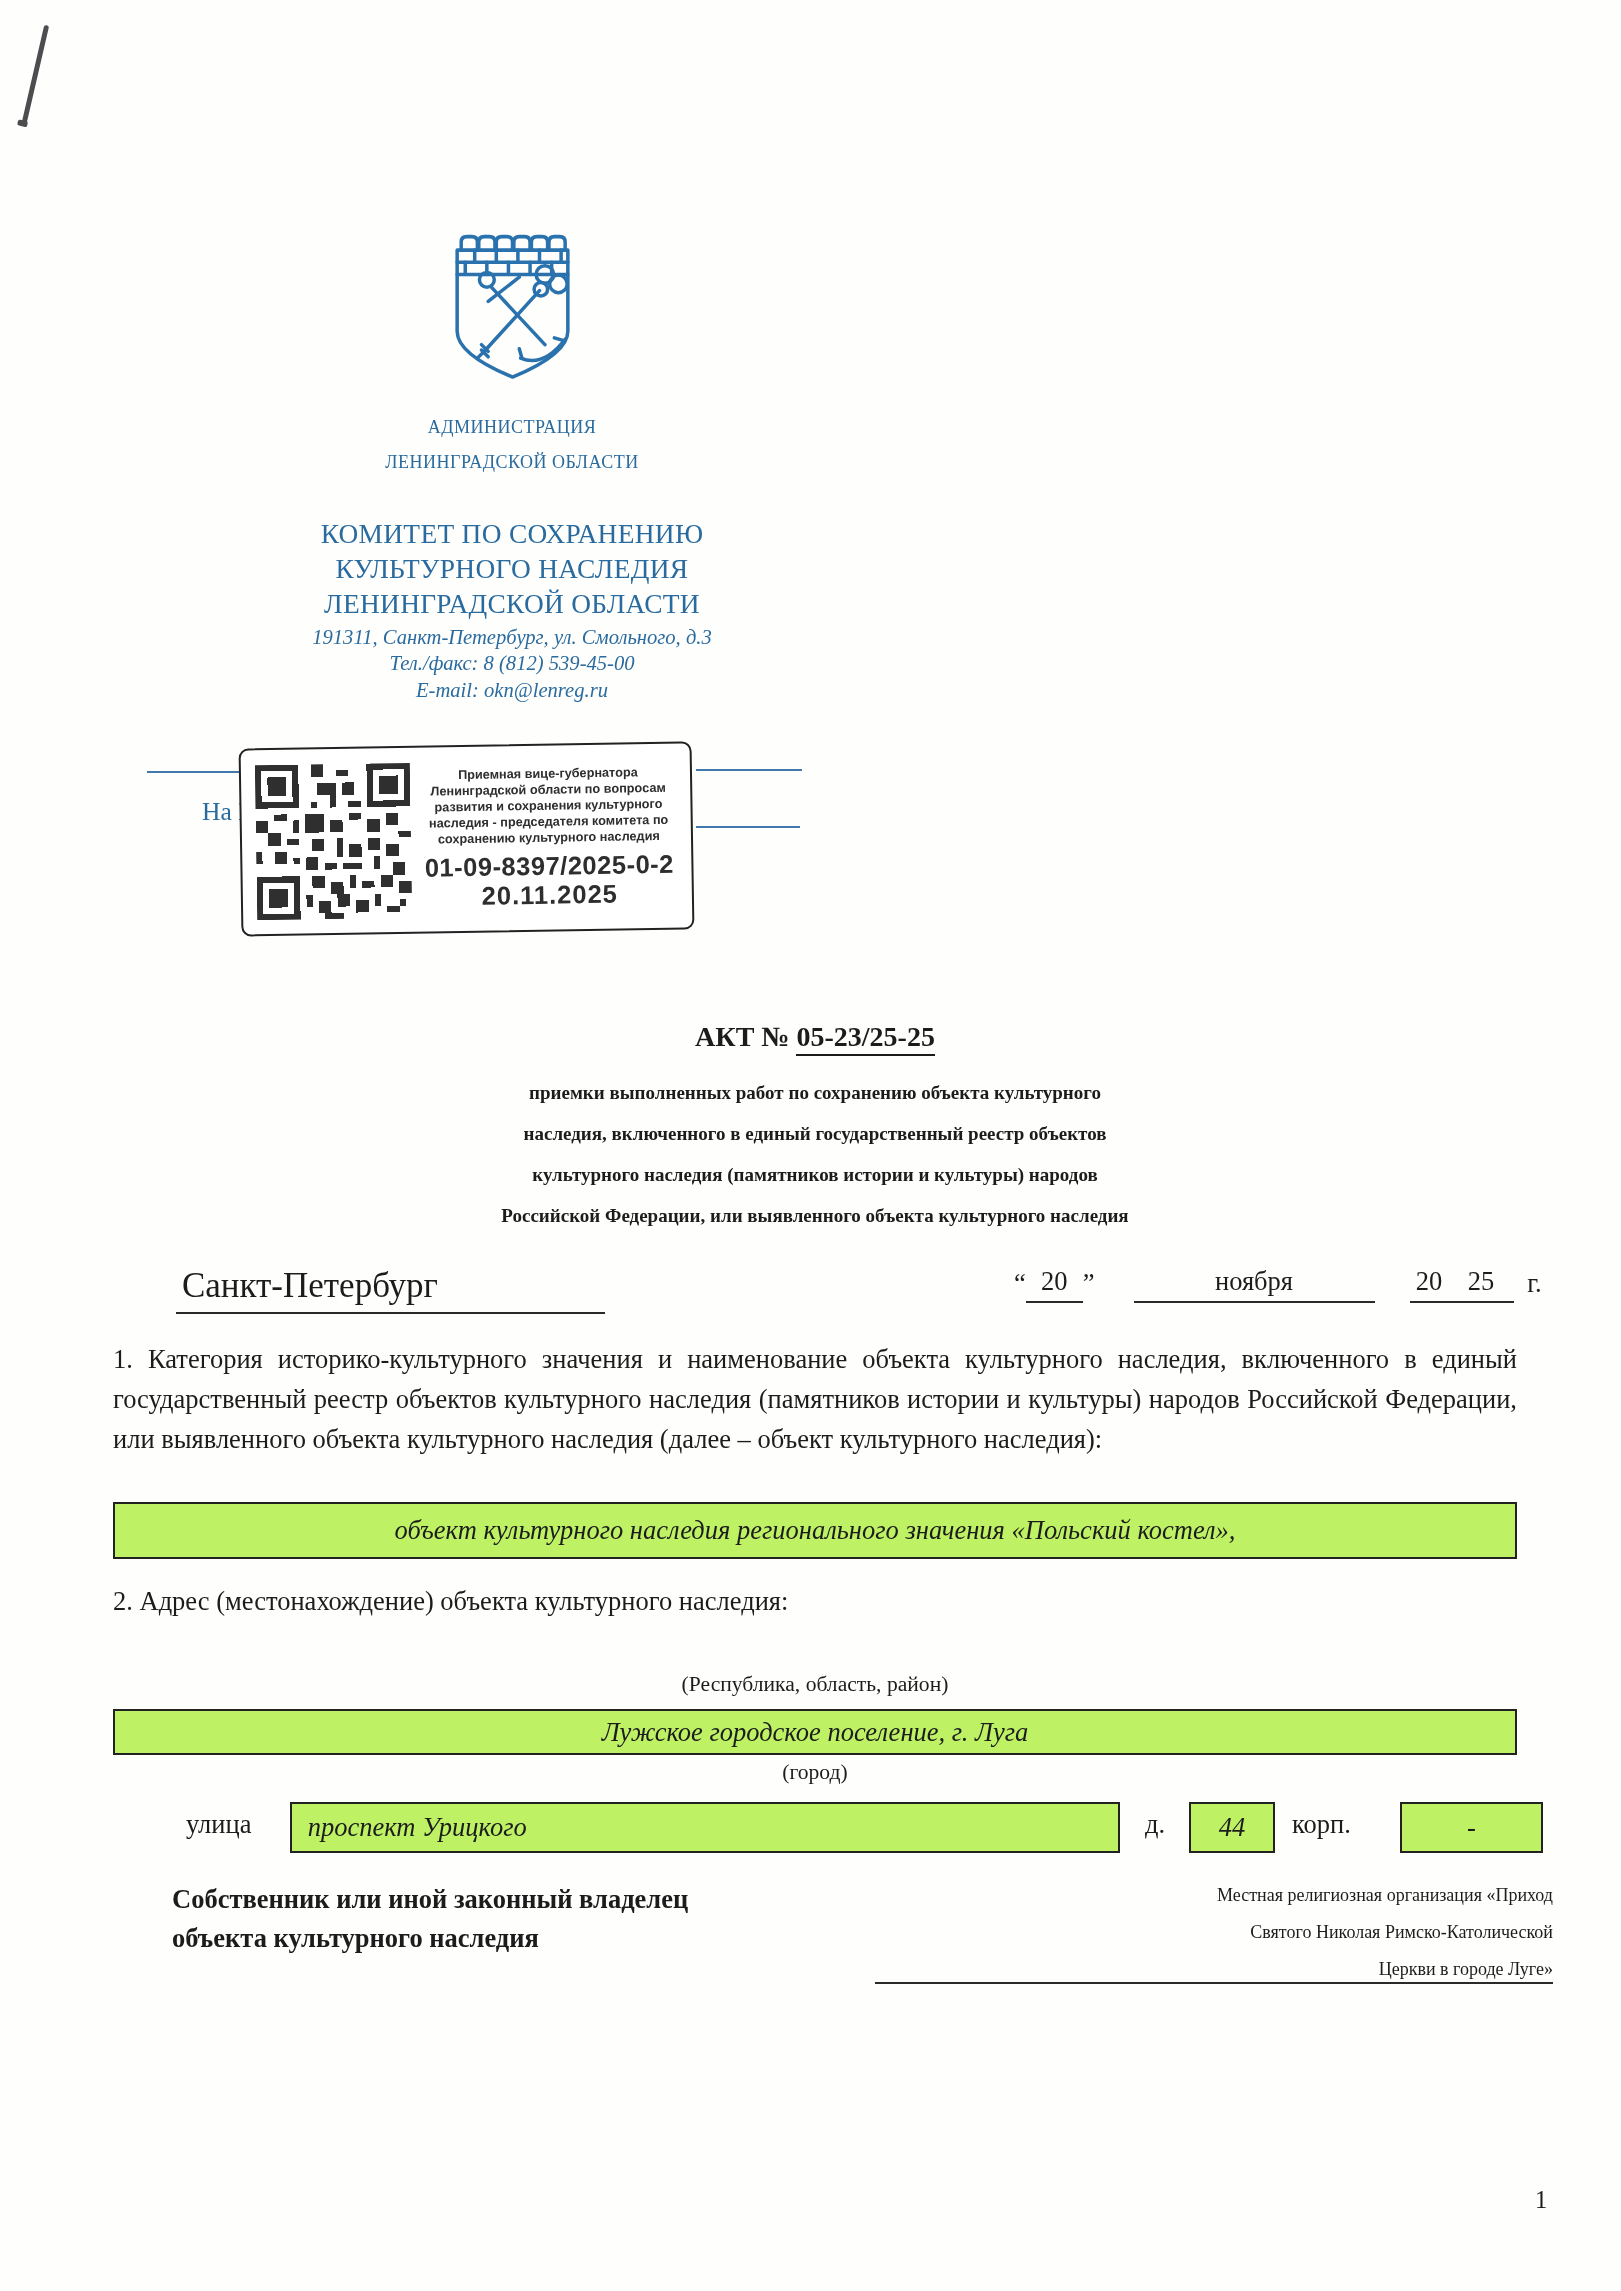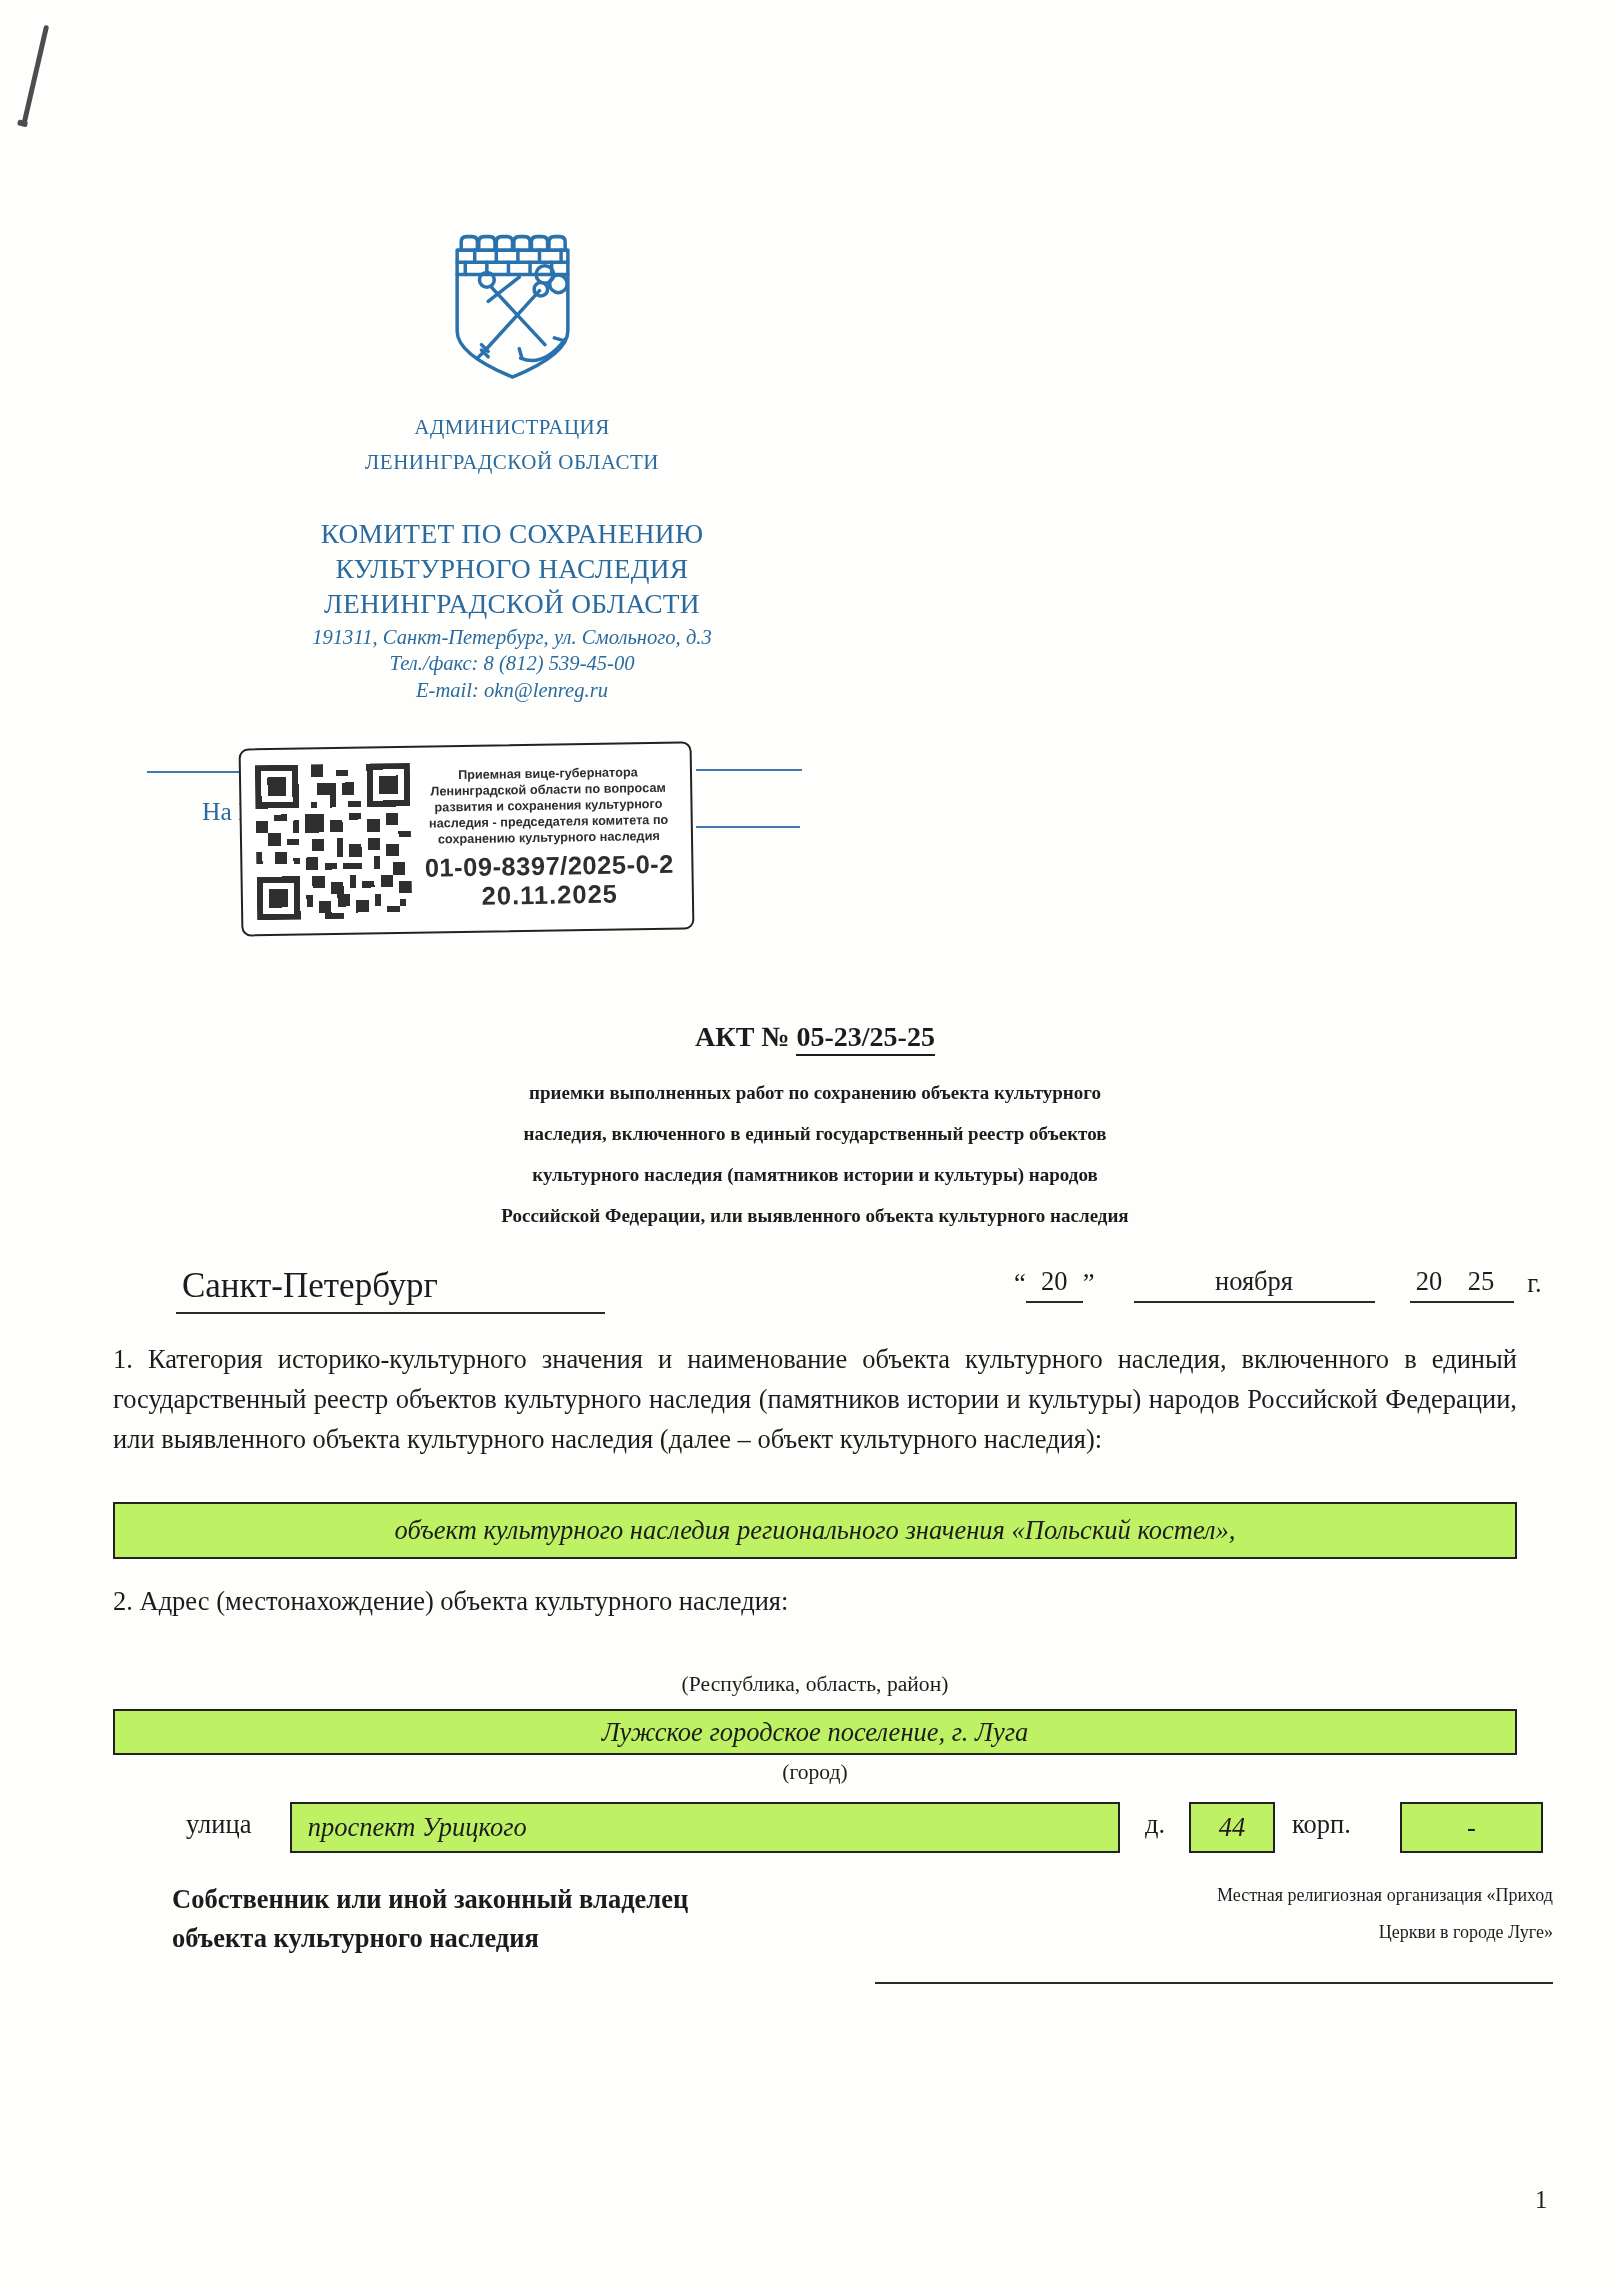--- a/index.html
+++ b/index.html
@@ -21,21 +21,21 @@
   .pen-slash:after{
     content:"";position:absolute;left:-3.9px;bottom:-3.9px;width:9.8px;height:5.9px;
     background:#4d4d4f;border-radius:2px;
   }
   
   .letterhead{
     position:absolute;left:147px;top:223px;width:730px;
     text-align:center;color:#2a6b9f;
   }
   .coa{display:block;margin:0 auto 17.6px auto;}
-  .org-name{font-size:21px;line-height:35px;letter-spacing:0.5px;}
+  .org-name{font-size:18px;line-height:35px;letter-spacing:0.5px;}
   .committee{margin-top:37px;font-size:27.4px;line-height:35px;letter-spacing:0.3px;}
   .contact{margin-top:2px;font-size:20.6px;line-height:26.5px;font-style:italic;}
   
   .ref-line{position:absolute;height:2px;background:#4179ae;}
   .ref-label{position:absolute;color:#2a6b9f;font-size:25.5px;}
   
   .stamp{
     position:absolute;left:240px;top:745px;width:453px;height:188px;
     background:#ffffff;border:2.9px solid #222;border-radius:9.8px;
     transform:rotate(-0.9deg);
@@ -283,20 +283,21 @@
   <div class="value-box box-bldg">
     <span>-</span>
   </div>
 
   <div class="owner-label">
     <div>Собственник или иной законный владелец</div>
     <div>объекта культурного наследия</div>
   </div>
   <div class="owner-value">
     <div>Местная религиозная организация «Приход</div>
+    <div>Святого Николая Римско-Католической</div>
     <div>Церкви в городе Луге»</div>
   </div>
   <div class="owner-underline"></div>
 
   <div class="page-number">1</div>
 
 </div>
 
 
 </body></html>

